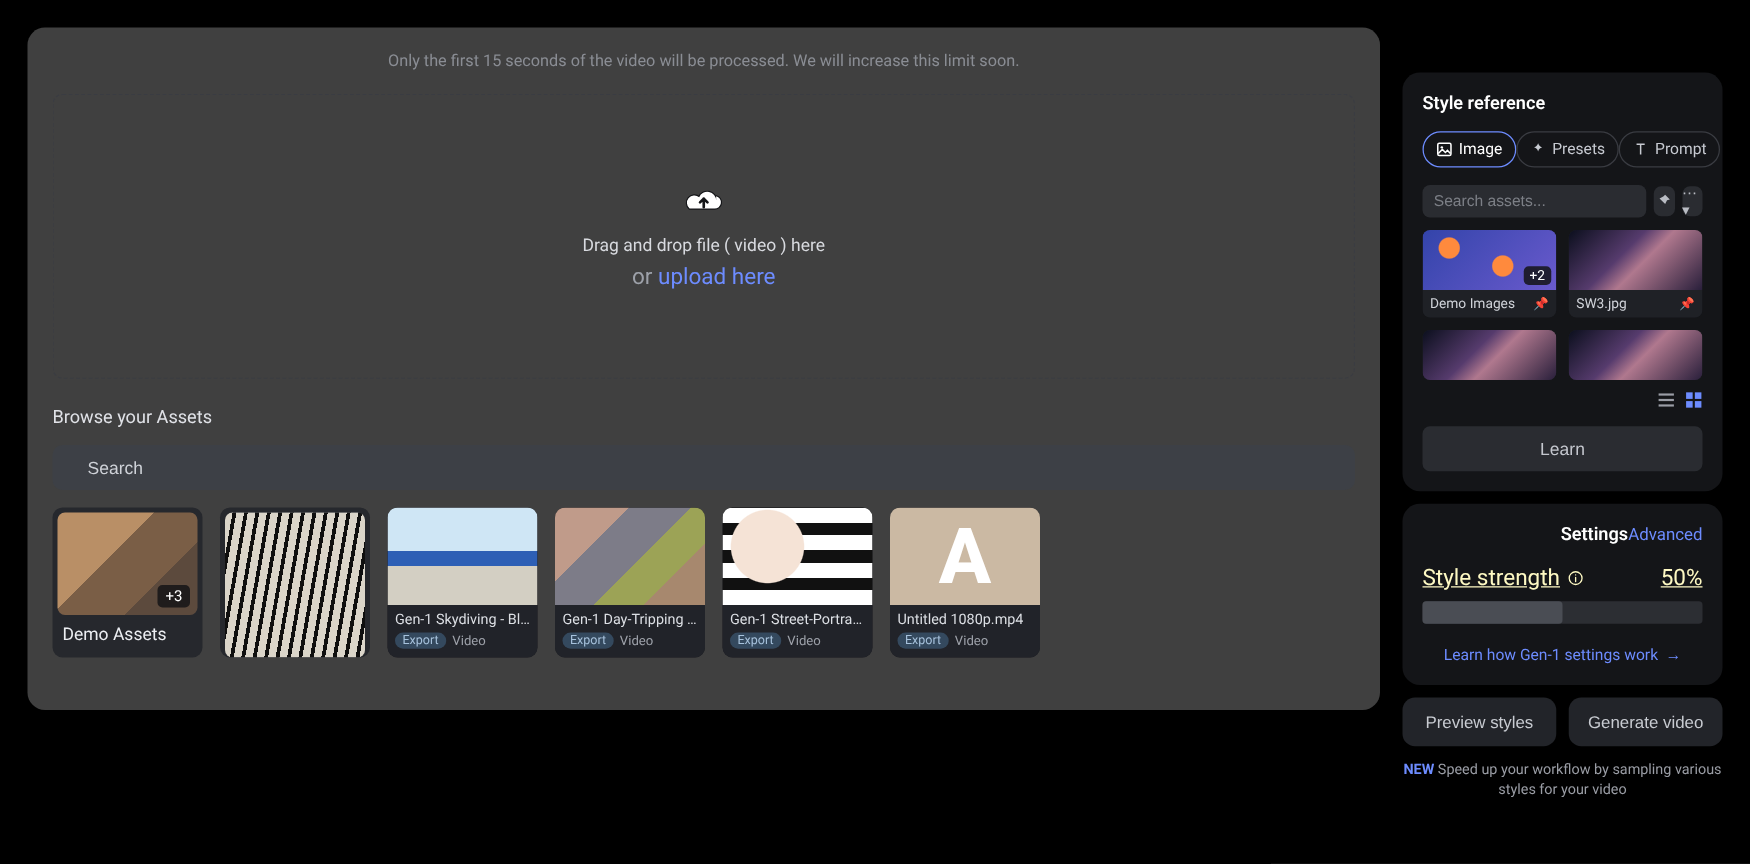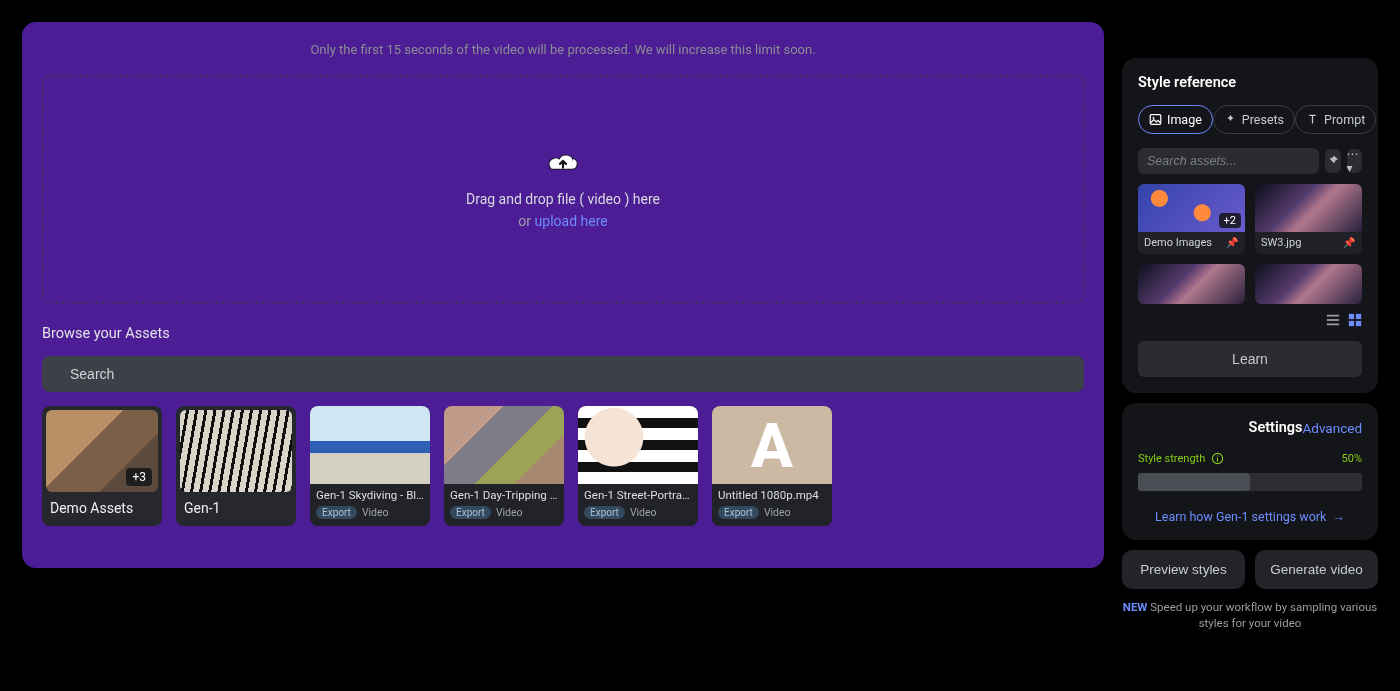--- a/index.html
+++ b/index.html
@@ -9,21 +9,21 @@
     color: #e5e5e5;
     width: 1400px;
     height: 691px;
     overflow: hidden;
     display: flex;
     gap: 18px;
     padding: 22px 0 22px 22px;
   }
   
   .main {
-    background: #4c1d95;
+    background: #404040;
     border-radius: 14px;
     flex: 1;
     min-width: 0;
     padding: 20px;
     display: flex;
     flex-direction: column;
     height: 546px;
   }
   .notice {
     text-align: center;
@@ -45,21 +45,21 @@
     width: 34px; height: 26px;
     position: relative;
   }
   .dropzone .dz-text {
     color: #d8dadf;
     font-size: 14px;
     margin-top: 10px;
   }
   .dropzone .dz-or {
     color: #9da1a9;
-    font-size: 14px;
+    font-size: 18px;
   }
   .dropzone .dz-link {
     color: #6d8cff;
     cursor: pointer;
   }
   .browse-header {
     margin-top: 22px;
     font-size: 14.5px;
     color: #e0e2e7;
     margin-bottom: 14px;
@@ -202,21 +202,20 @@
   }
   .ref-search {
     flex: 1;
     background: #2a2c31;
     border: none;
     border-radius: 6px;
     padding: 6px 9px;
     color: #d6d8dd;
     font-size: 12.5px;
     outline: none;
-    font-style: italic;
   }
   .ref-search::placeholder { color: #7c7f86; }
   .tiny-btn {
     width: 24px; height: 24px;
     border-radius: 6px;
     background: #2a2c31;
     display:flex; align-items:center; justify-content:center;
     color:#b9bcc3; cursor:pointer;
     font-size:12px;
   }
@@ -278,23 +277,24 @@
   }
   .advanced-link {
     color: #6d8cff;
     font-size: 13.5px;
     cursor: pointer;
   }
   .setting-row {
     display: flex;
     justify-content: space-between;
     align-items: center;
-    color: #84cc16;
-    font-size: 11px;
+    color: #fef9c3;
+    font-size: 18px;
     margin-bottom: 8px;
+    text-decoration: underline;
   }
   .setting-row .info {
     display:inline-flex; align-items:center; gap:6px;
   }
   .setting-row .info svg { width:13px; height:13px; }
   .slider-track {
     width: 100%;
     height: 18px;
     background: #2c2e33;
     border-radius: 3px;
@@ -396,23 +396,20 @@
       <div class="thumb thumb-blocks">
         <span class="folder-badge">+3</span>
       </div>
       <div class="label-area">
           <div class="folder-title">Demo Assets</div>
         </div>
     </div>
 
     <div class="asset-card">
       <div class="thumb thumb-sketch"></div>
-      <div class="label-area">
-          <div class="folder-title">Gen-1</div>
-        </div>
     </div>
 
     <div class="clip-card">
       <div class="clip-thumb thumb-sky"></div>
       <div class="clip-meta">
         <div class="clip-title">Gen-1 Skydiving - Blue ...</div>
         <div class="pill-row">
           <span class="pill">Export</span>
           <span class="pill-sub">Video</span>
         </div>

